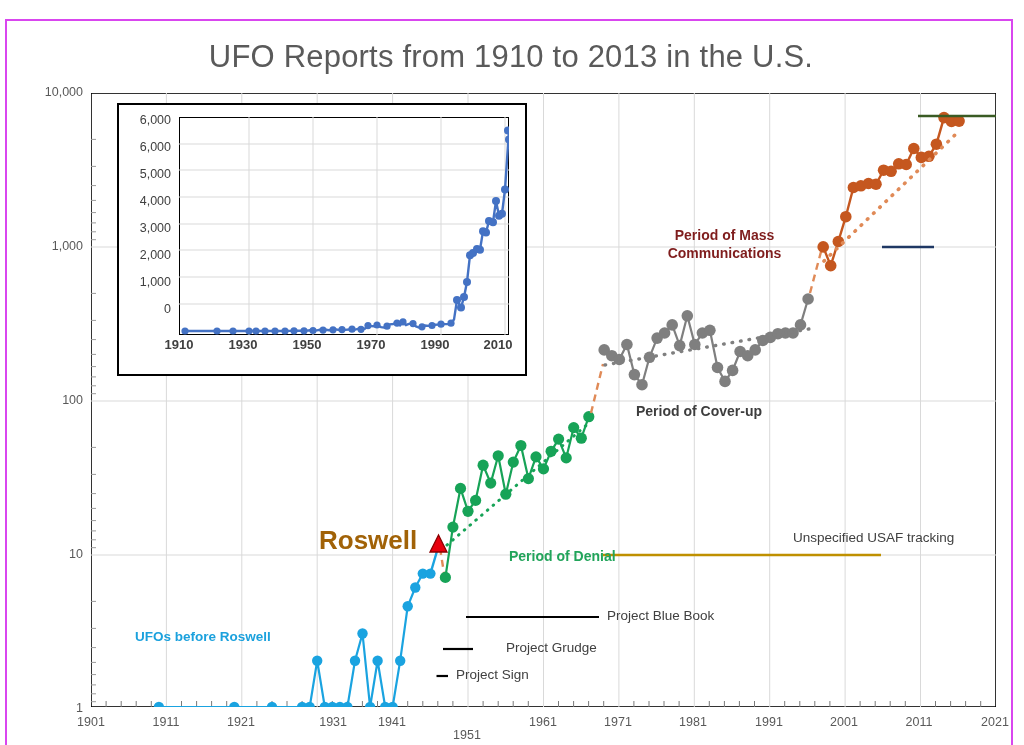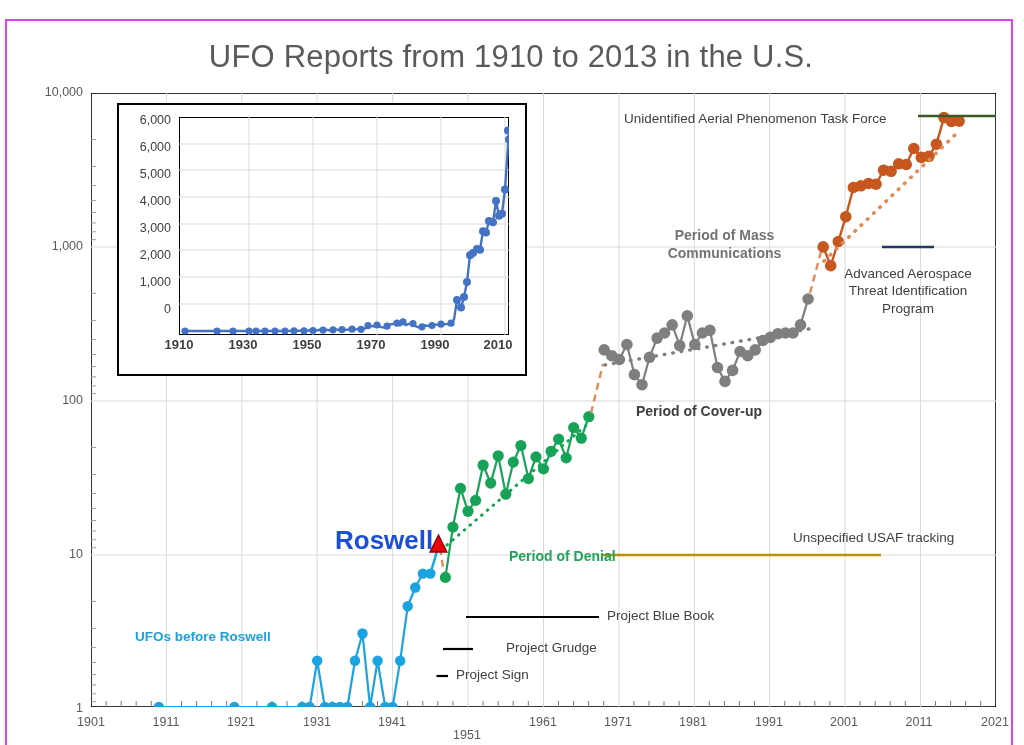--- a/index.html
+++ b/index.html
@@ -40,25 +40,25 @@
     position:absolute;left:26px;top:10px;width:410px;height:273px;
     background:#fff;border:2.5px solid #000;box-sizing:border-box;
   }
   #insetplot{position:absolute;left:60px;top:12px;width:330px;height:218px;}
   .ins-ytick{position:absolute;text-align:right;width:52px;font-size:12.5px;color:#404040;}
   .ins-xtick{position:absolute;text-align:center;width:54px;font-size:13px;color:#404040;font-weight:bold;}
   
   .ann{position:absolute;font-size:13.5px;color:#404040;line-height:1.28;}
   .ann.center{text-align:center;}
   #roswell{
-    position:absolute;font-size:26px;font-weight:bold;color:#1d4ed8;margin-left:16px;
+    position:absolute;font-size:26px;font-weight:bold;color:#a16207;
   }
   #lbl-denial{position:absolute;font-size:14px;font-weight:bold;color:#21a45a;}
   #lbl-cover{position:absolute;font-size:14px;font-weight:bold;color:#3d3d3d;}
-  #lbl-mass{position:absolute;font-size:14px;font-weight:bold;color:#737373;text-align:center;line-height:1.3;}
+  #lbl-mass{position:absolute;font-size:14px;font-weight:bold;color:#7f1d1d;text-align:center;line-height:1.3;}
   #lbl-before{position:absolute;font-size:13.5px;font-weight:bold;color:#1ba1dd;}
 </style>
 </head>
 <body>
 
 <div id="frame">
 
   <div id="title">UFO Reports from 1910 to 2013 in the U.S.</div>
 
   <div id="plot">
@@ -67,21 +67,21 @@
 
     <div class="ytick" style="left:-78px;top:-8px;">10,000</div>
     <div class="ytick" style="left:-78px;top:146px;">1,000</div>
     <div class="ytick" style="left:-78px;top:300px;">100</div>
     <div class="ytick" style="left:-78px;top:454px;">10</div>
     <div class="ytick" style="left:-78px;top:608px;">1</div>
 
     <div class="xtick" style="left:-30px;top:622px;">1901</div>
     <div class="xtick" style="left:45px;top:622px;">1911</div>
     <div class="xtick" style="left:120px;top:622px;">1921</div>
-    <div class="xtick" style="left:196px;top:622px;">1931</div>
+    <div class="xtick" style="left:196px;top:622px;text-align:right;">1931</div>
     <div class="xtick" style="left:271px;top:622px;">1941</div>
     <div class="xtick" style="left:346px;top:622px;margin-top:13px;">1951</div>
     <div class="xtick" style="left:422px;top:622px;">1961</div>
     <div class="xtick" style="left:497px;top:622px;">1971</div>
     <div class="xtick" style="left:572px;top:622px;">1981</div>
     <div class="xtick" style="left:648px;top:622px;">1991</div>
     <div class="xtick" style="left:723px;top:622px;">2001</div>
     <div class="xtick" style="left:798px;top:622px;">2011</div>
     <div class="xtick" style="left:874px;top:622px;">2021</div>
 
@@ -425,27 +425,21 @@
 
     <div id="lbl-denial" style="left:418px;top:455px;">Period of Denial</div>
 
     <div id="lbl-cover" style="left:545px;top:310px;">Period of Cover-up</div>
 
     <div id="lbl-mass" style="left:571px;top:133px;width:125px;">
       <span>Period of Mass</span><br>
       <span>Communications</span>
     </div>
 
-    <div class="ann" style="left:533px;top:17px;">Unidentified Aerial Phenomenon Task Force</div>
-
-    <div class="ann center" style="left:737px;top:172px;width:160px;">
-      <span>Advanced Aerospace</span><br>
-      <span>Threat Identification</span><br>
-      <span>Program</span>
-    </div>
+
 
     <div class="ann" style="left:702px;top:436px;">Unspecified USAF tracking</div>
 
     <div class="ann" style="left:516px;top:514px;text-align:center;">Project Blue Book</div>
 
     <div class="ann" style="left:389px;top:546px;margin-left:26px;">Project Grudge</div>
 
     <div class="ann" style="left:365px;top:573px;">Project Sign</div>
 
   </div>

